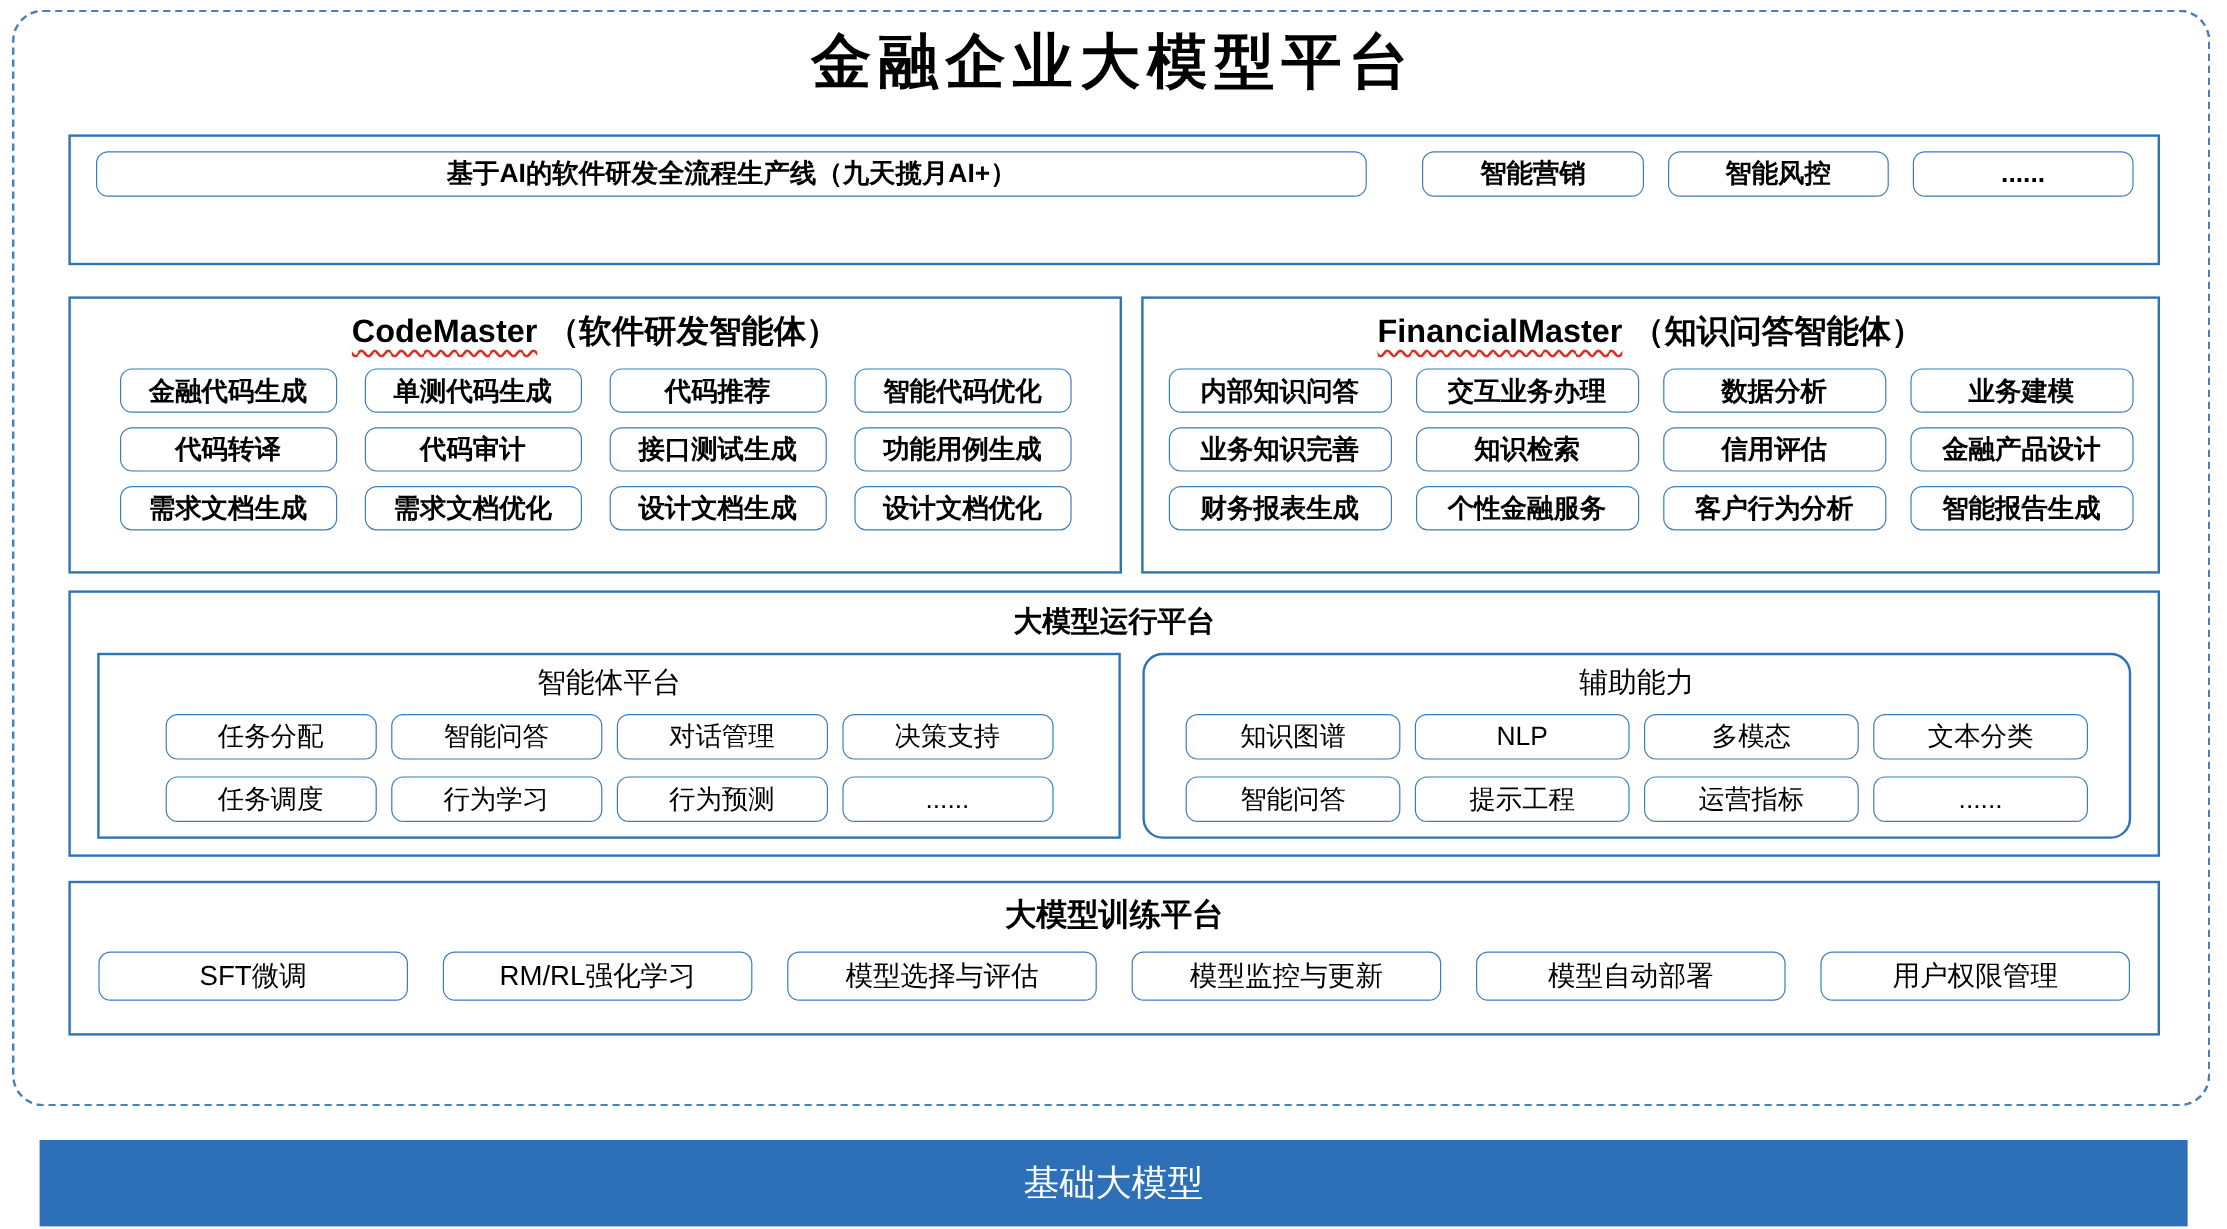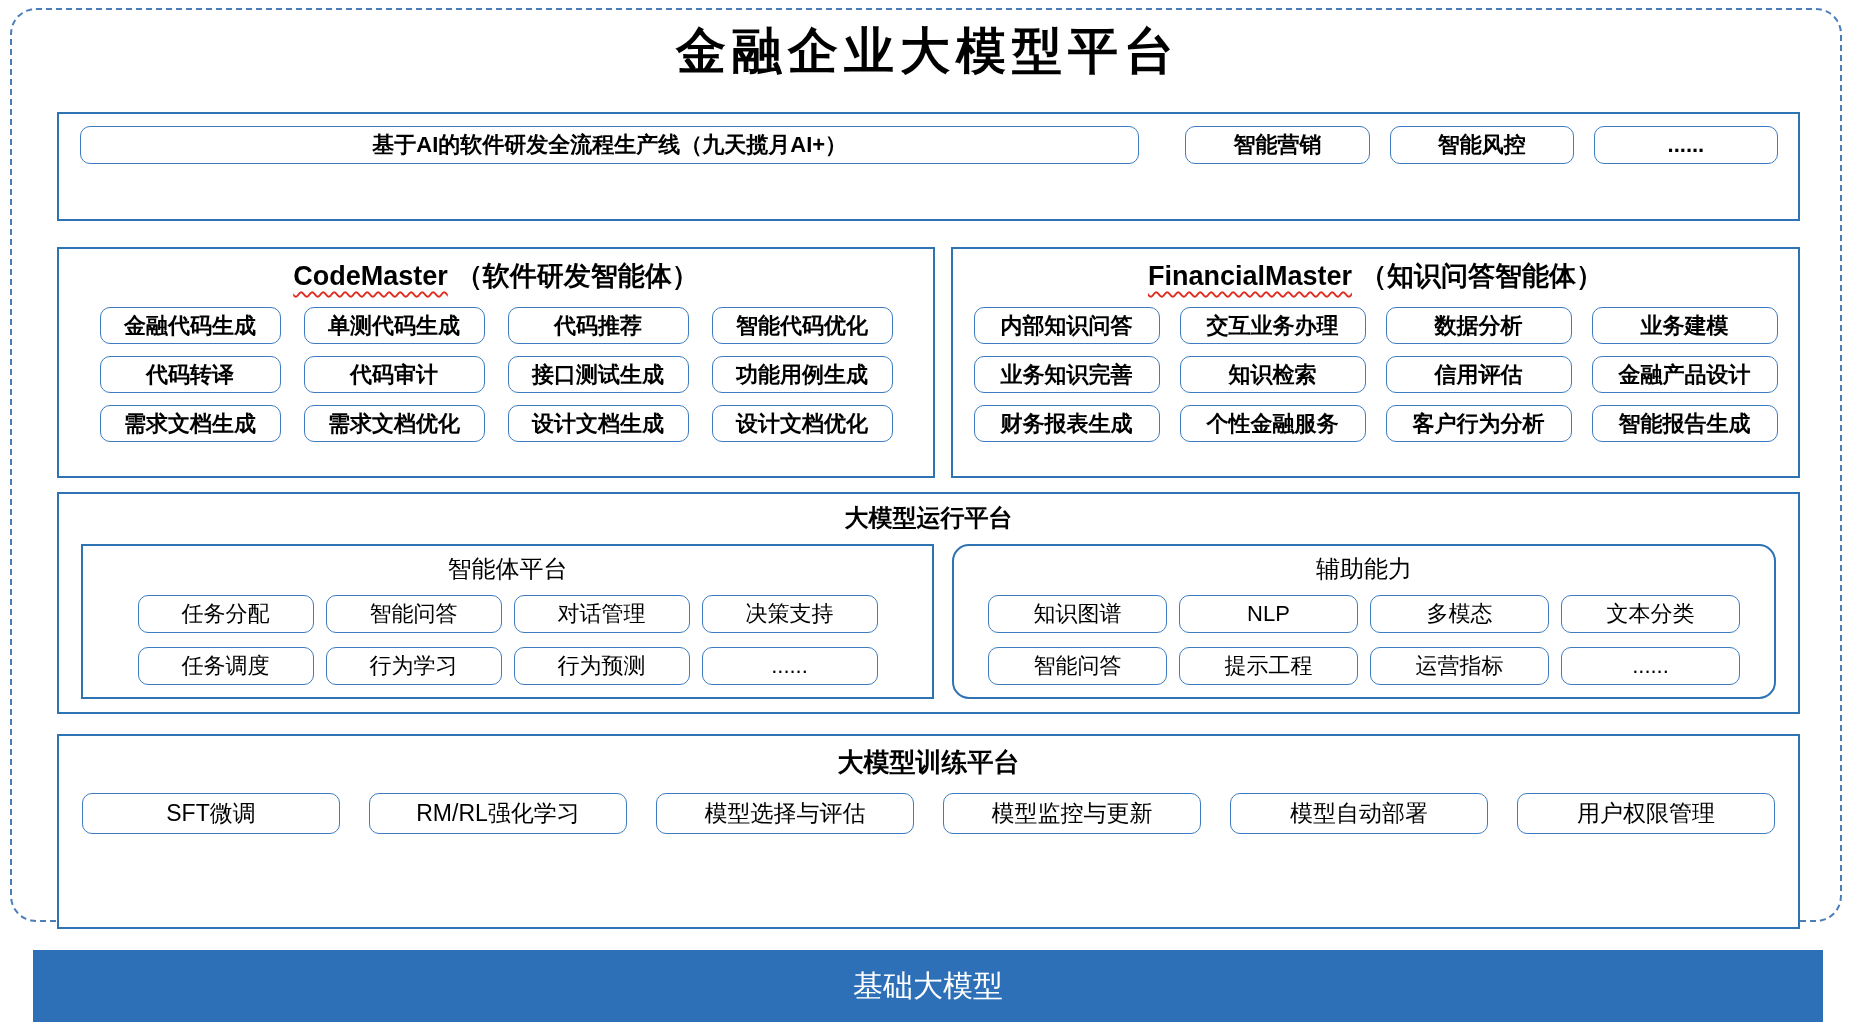--- a/index.html
+++ b/index.html
@@ -38,21 +38,21 @@
   .runtime-wrap{margin-top:10px;display:flex;justify-content:space-between;padding:0 22px;}
   .rt-left{width:853px;height:155px;}
   .rt-right{width:824px;height:155px;border-radius:17px;}
   .subbox .sub-head{margin-top:7px;font-size:24px;}
   .sub-rows{margin-top:10px;display:flex;flex-direction:column;row-gap:14px;}
   .sub-rows .btn-row{column-gap:12px;}
   .sub-rows .btn{height:38px;font-size:22px;font-weight:normal;}
   .w-c{width:176px;}
   .w-d{width:179px;}
   
-  .training{left:57px;top:734px;width:1743px;height:195px;}
+  .training{left:57px;top:734px;width:1743px;height:129px;}
   .training .sec-head{margin-top:9px;font-size:26px;}
   .training-rows{margin-top:13px;display:flex;flex-direction:column;row-gap:16px;}
   .training-rows .btn-row{column-gap:29px;}
   .training-rows .btn{height:41px;width:258px;font-size:23px;font-weight:normal;}
   
   .foundation{position:absolute;left:33px;top:950px;width:1790px;height:72px;background:#2e70b8;display:flex;align-items:center;justify-content:center;color:#ffffff;font-size:30px;}
 </style>
 </head>
 <body>
 

